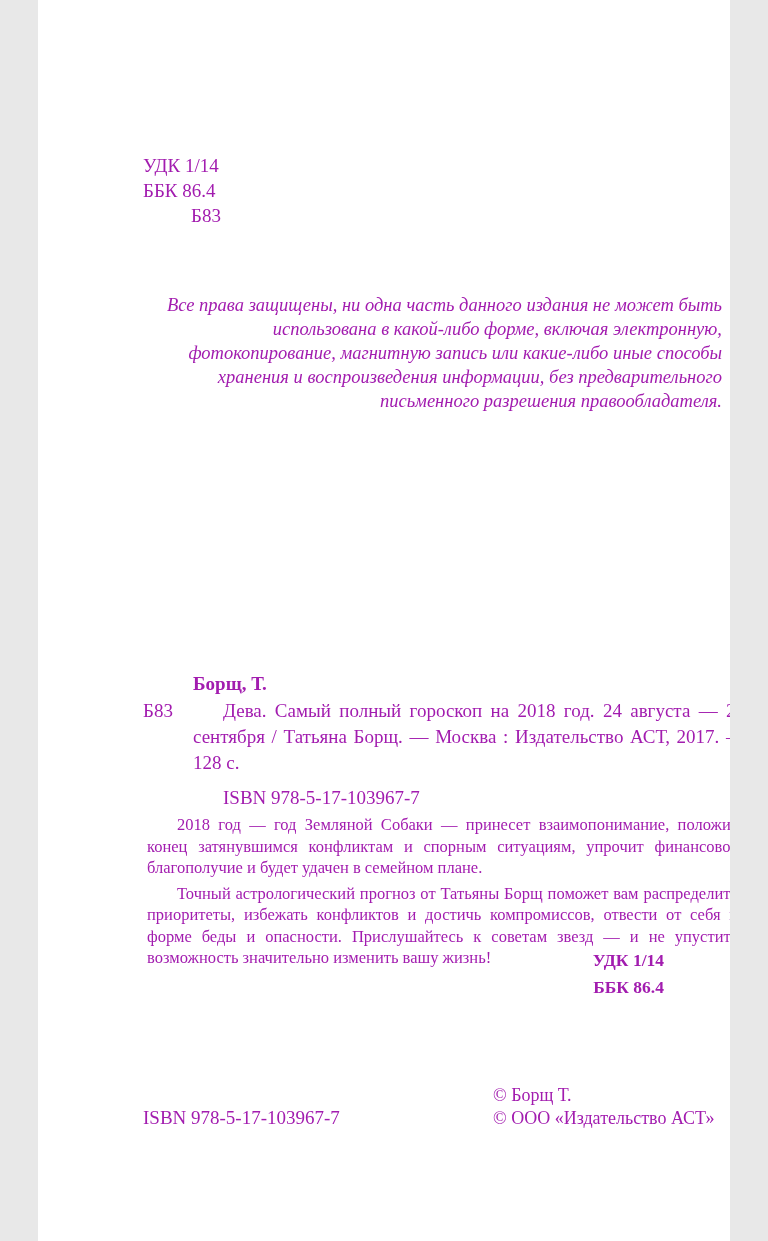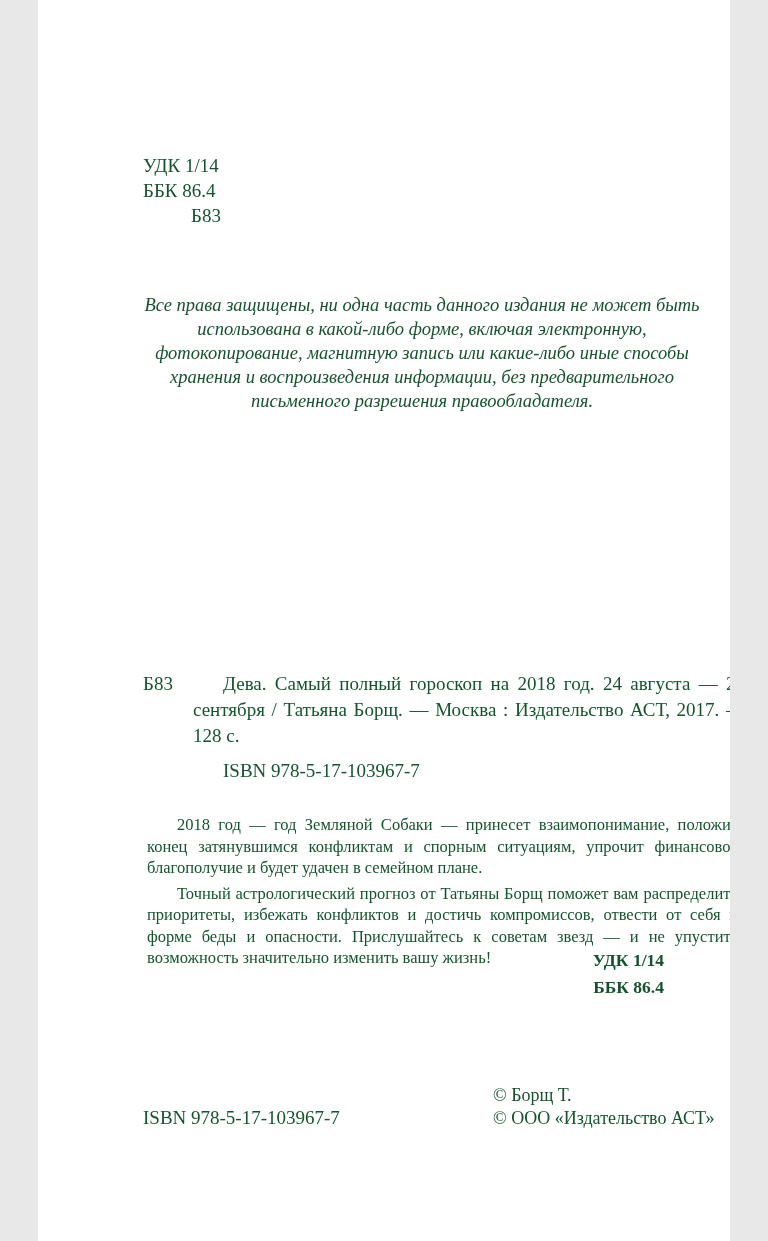--- a/index.html
+++ b/index.html
@@ -7,21 +7,21 @@
     padding: 0;
     background: #e8e8e8;
   }
   .page {
     position: relative;
     width: 692px;
     height: 1241px;
     margin: 0 auto;
     background: #ffffff;
     font-family: "Liberation Serif", serif;
-    color: #14532d;
+    color: #a21caf;
     overflow: hidden;
   }
 
   
   .class-block {
     position: absolute;
     top: 153px;
     left: 105px;
     font-size: 19px;
     line-height: 25px;
@@ -29,21 +29,21 @@
   .class-block .author-sign {
     padding-left: 48px;
   }
 
   
   .rights-notice {
     position: absolute;
     top: 293px;
     left: 84px;
     width: 600px;
-    text-align: center;
+    text-align: right;
     font-style: italic;
     font-size: 18.5px;
     line-height: 24px;
   }
 
   
   .catalog {
     position: absolute;
     top: 671px;
     left: 105px;
@@ -124,20 +124,21 @@
 
   <div class="class-block">
     <div>УДК 1/14</div>
     <div>ББК 86.4</div>
     <div class="author-sign">Б83</div>
   </div>
 
   <div class="rights-notice">Все права защищены, ни одна часть данного издания не может быть использована в какой-либо форме, включая электронную, фотокопирование, магнитную запись или какие-либо иные способы хранения и воспроизведения информации, без предварительного письменного разрешения правообладателя.</div>
 
   <div class="catalog">
+    <div class="author-line">Борщ, Т.</div>
     <div class="entry">
       <span class="entry-code">Б83</span>
       <div class="entry-desc">Дева. Самый полный гороскоп на 2018 год. 24 августа — 23 сентября / Татьяна Борщ. — Москва : Издательство АСТ, 2017. — 128 с.</div>
     </div>
     <div class="isbn-line">ISBN 978-5-17-103967-7</div>
   </div>
 
   <div class="annotation">
     <p>2018 год — год Земляной Собаки — принесет взаимопонимание, положит конец затянувшимся конфликтам и спорным ситуациям, упрочит финансовое благополучие и будет удачен в семейном плане.</p>
     <p>Точный астрологический прогноз от Татьяны Борщ поможет вам распределить приоритеты, избежать конфликтов и достичь компромиссов, отвести от себя и форме беды и опасности. Прислушайтесь к советам звезд — и не упустите возможность значительно изменить вашу жизнь!</p>

